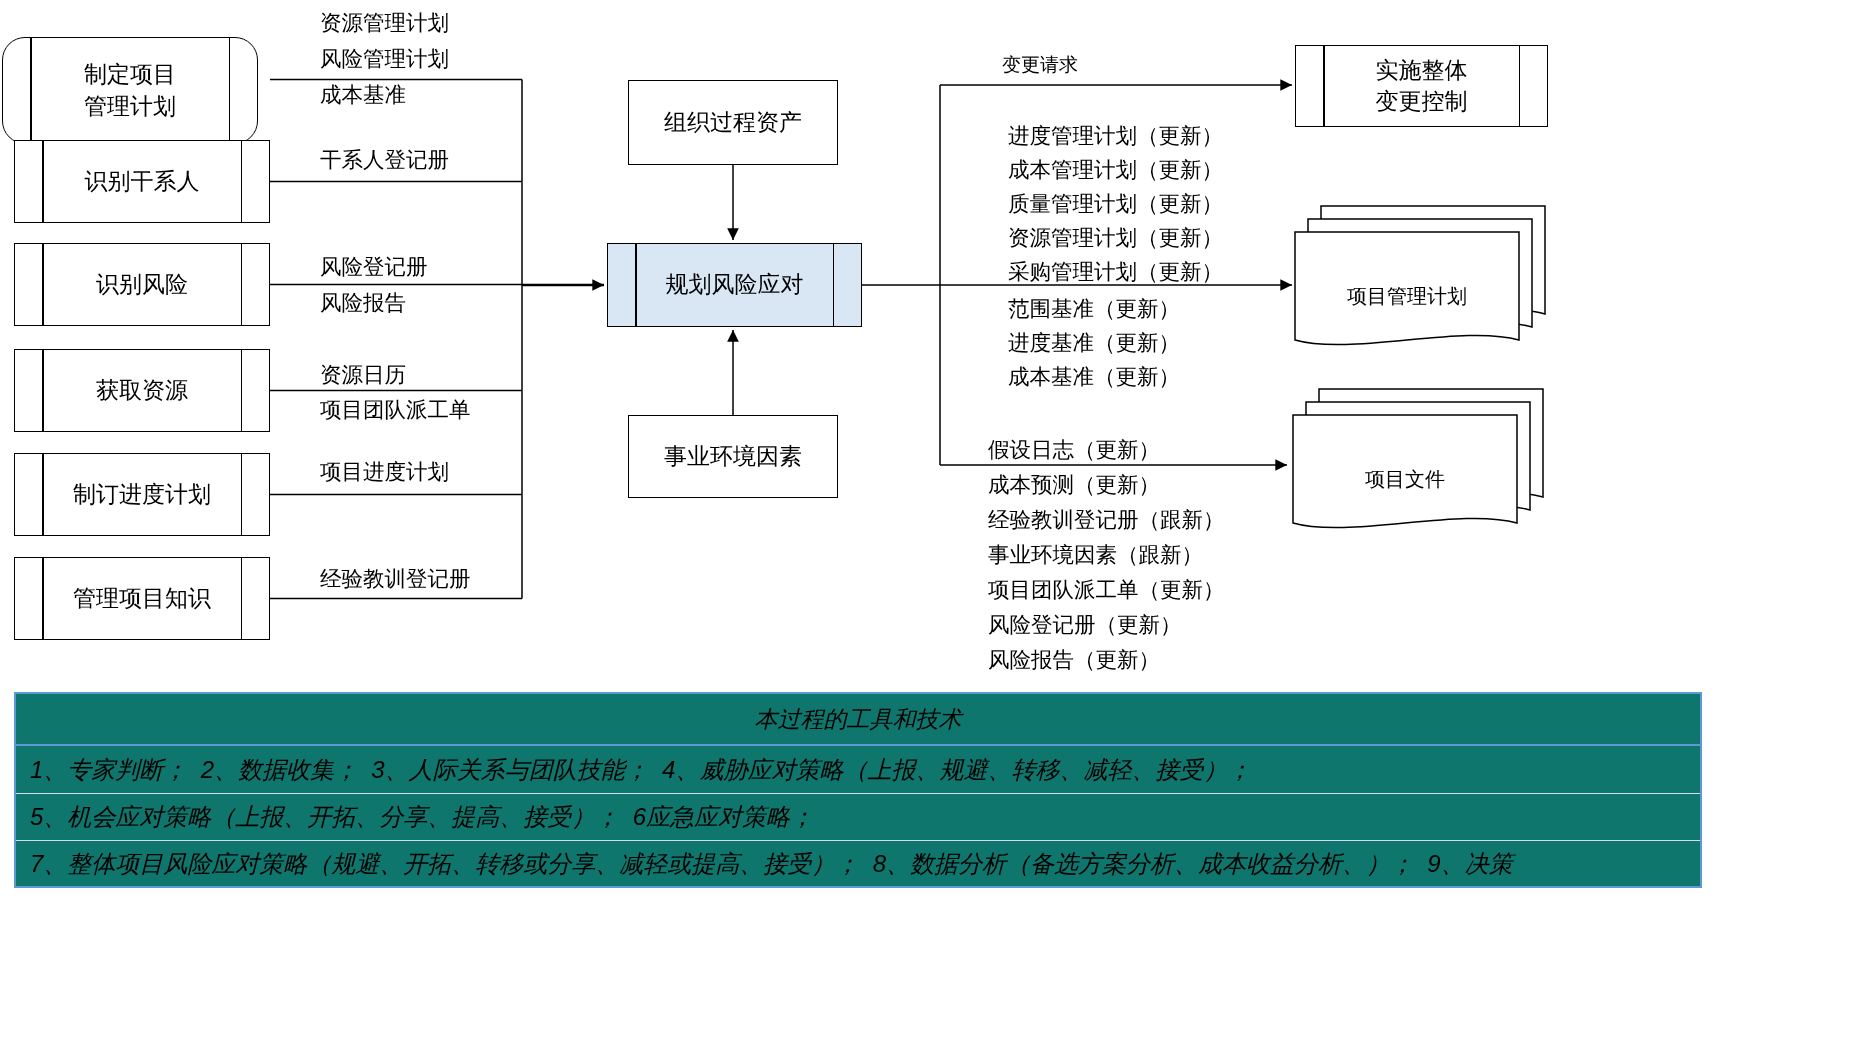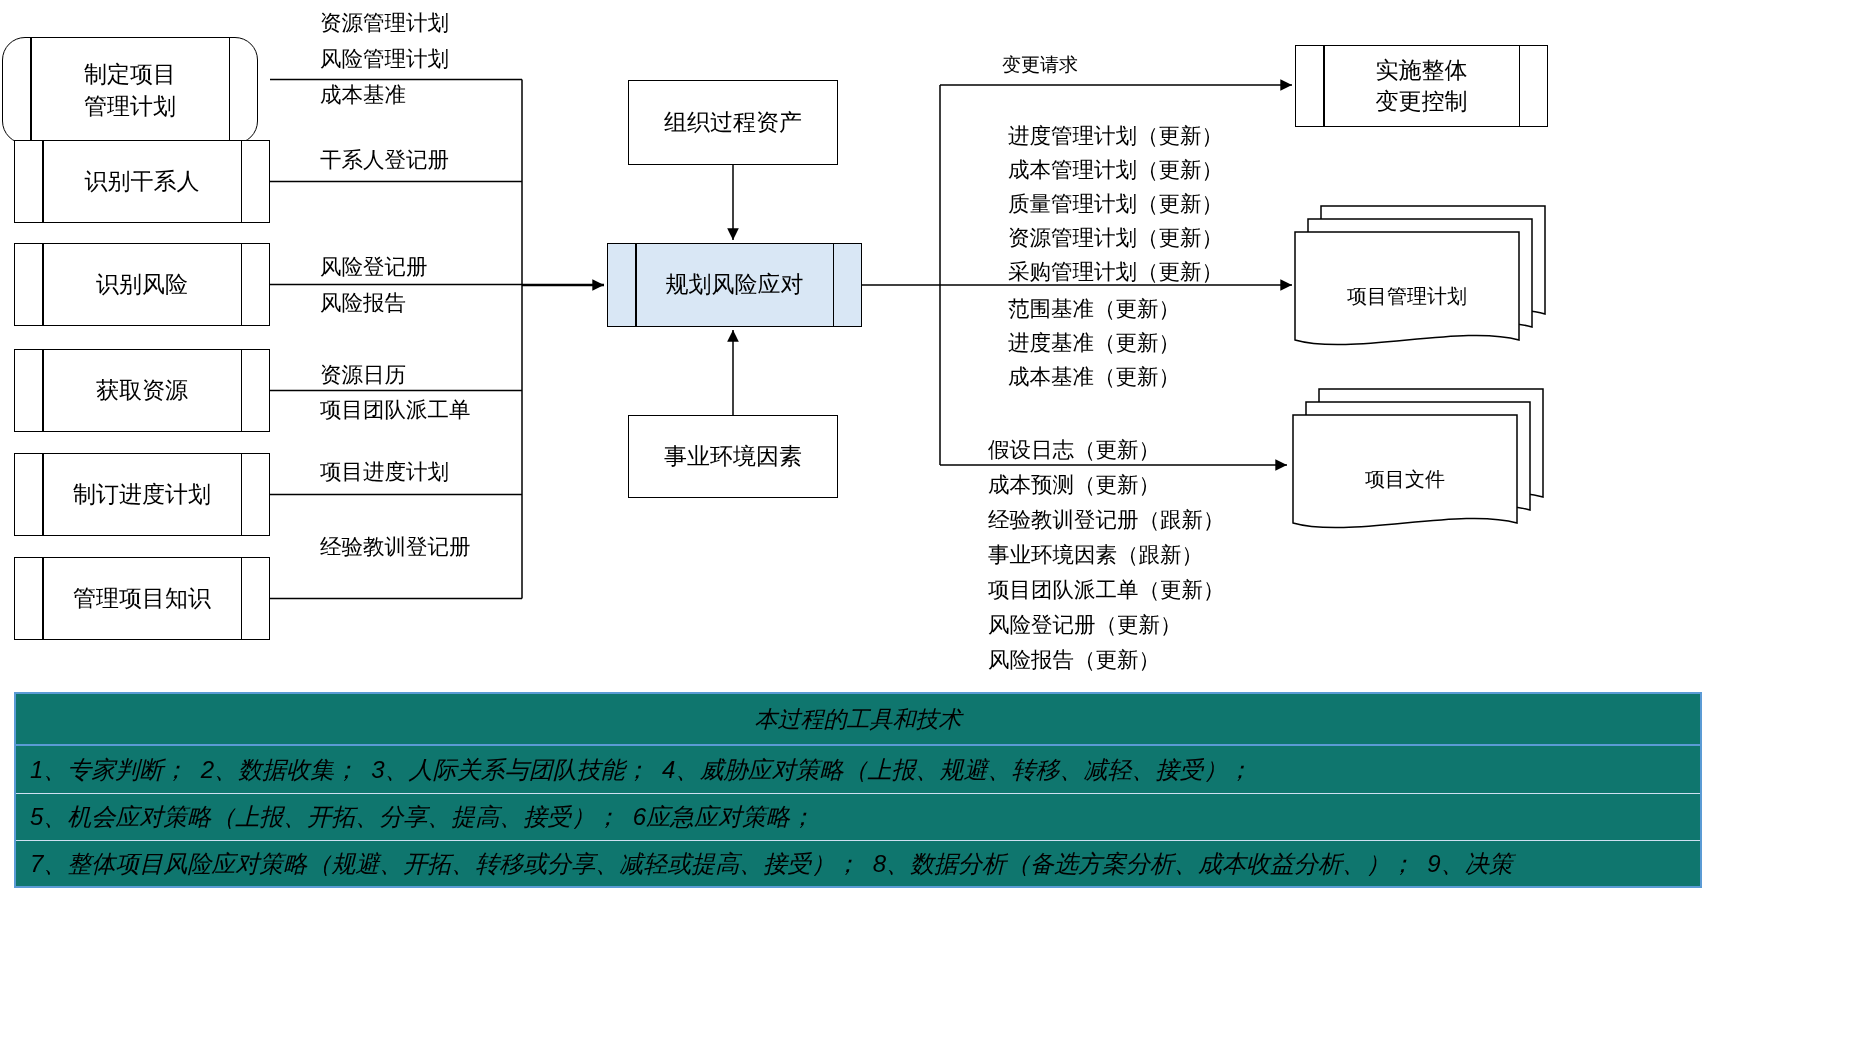--- a/index.html
+++ b/index.html
@@ -34,21 +34,21 @@
   .box-opa{left:628px;top:80px;width:210px;height:85px;}
   .box-eef{left:628px;top:415px;width:210px;height:83px;}
   .box-icc{left:1295px;top:45px;width:253px;height:82px;}
   
   .art-label{position:absolute;left:320px;font-size:21.5px;white-space:nowrap;}
   .ll-0{top:8px;}  .ll-1{top:44px;} .ll-2{top:80px;}
   .ll-3{top:145px;}
   .ll-4{top:252px;} .ll-5{top:288px;}
   .ll-6{top:360px;} .ll-7{top:395px;}
   .ll-8{top:457px;}
-  .ll-9{top:532px;}
+  .ll-9{top:564px;}
   .cr-label{position:absolute;left:990px;top:52px;font-size:19px;white-space:nowrap;margin-left:12px;}
   
   .out-list{position:absolute;font-size:21.5px;}
   .out-list div{height:34px;display:flex;align-items:center;white-space:nowrap;}
   .list-pmplan{left:1008px;top:118px;}
   .list-pmplan div{height:34px;}
   .list-pmplan div.gap{margin-top:3px;}
   .list-docs{left:988px;top:432px;}
   .list-docs div{height:35px;}
   

